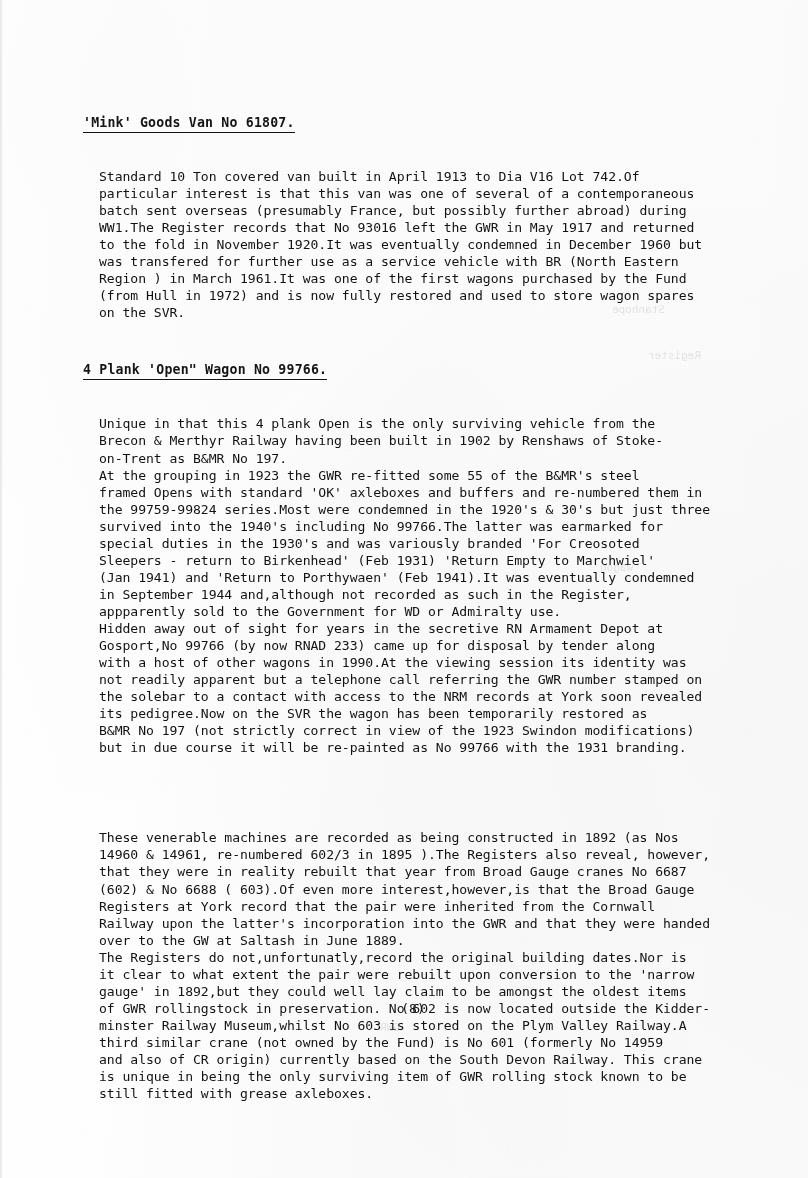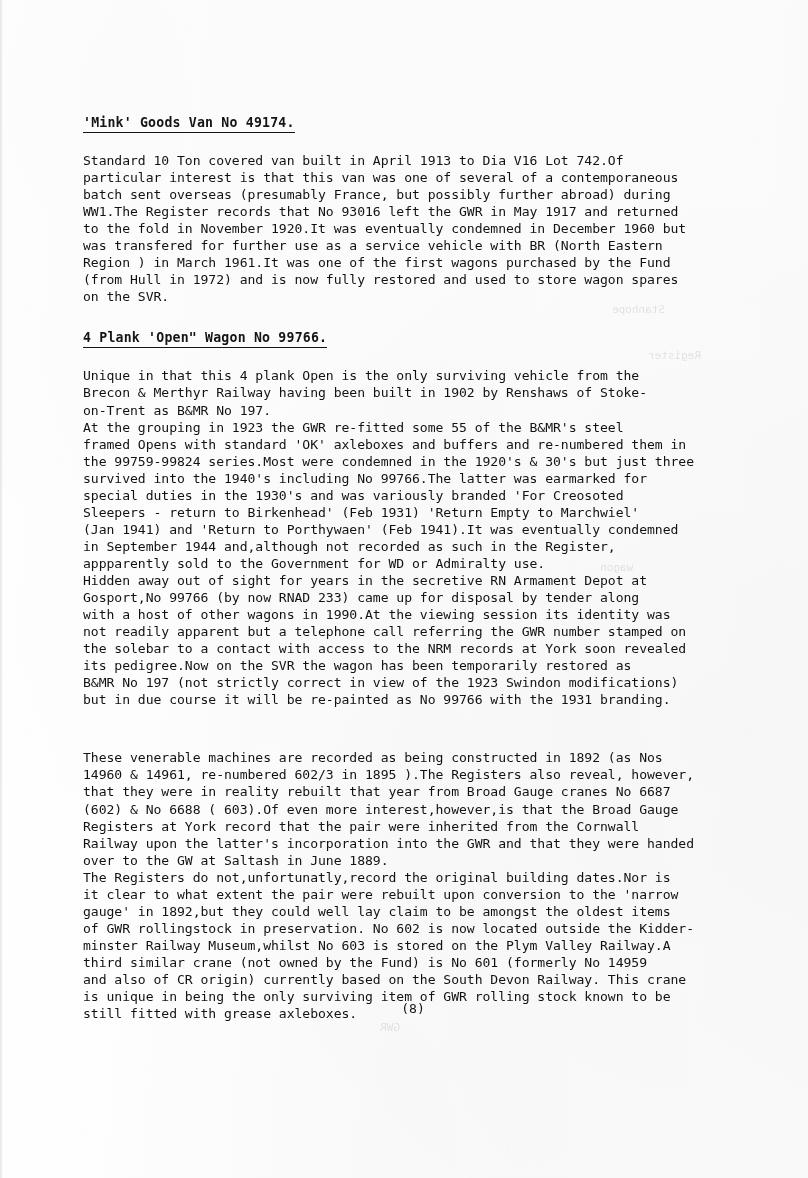--- a/index.html
+++ b/index.html
@@ -55,21 +55,21 @@
     padding-bottom: 1px;
     white-space: pre;
   }
   .heading-wrap { margin: 0; }
 
   .para {
     font-size: 13.1px;
     line-height: 17.05px;
     letter-spacing: -0.05px;
     white-space: pre-wrap;
-    margin: 0;
+    margin: 16px;
     color: #121212;
   }
 
   .gap-after-heading { height: 19px; }
   .gap-before-heading { height: 22px; }
 
   #page-number {
     position: absolute;
     left: 0;
     top: 888px;
@@ -120,21 +120,21 @@
   <div id="scan-gutter"></div>
 
   <div class="ghost" id="ghost-a">Stanhope</div>
   <div class="ghost" id="ghost-b">Register</div>
   <div class="ghost" id="ghost-c">wagon</div>
   <div class="ghost" id="ghost-d">GWR</div>
 
   <div id="content">
 
     <div class="heading-wrap">
-      <span class="heading">'Mink' Goods Van No 49174.</span>
+      <span class="heading">'Mink' Goods Van No 61807.</span>
     </div>
     <div class="gap-after-heading"></div>
     <p class="para">Standard 10 Ton covered van built in April 1913 to Dia V16 Lot 742.Of
 particular interest is that this van was one of several of a contemporaneous
 batch sent overseas (presumably France, but possibly further abroad) during
 WW1.The Register records that No 93016 left the GWR in May 1917 and returned
 to the fold in November 1920.It was eventually condemned in December 1960 but
 was transfered for further use as a service vehicle with BR (North Eastern
 Region ) in March 1961.It was one of the first wagons purchased by the Fund
 (from Hull in 1972) and is now fully restored and used to store wagon spares

